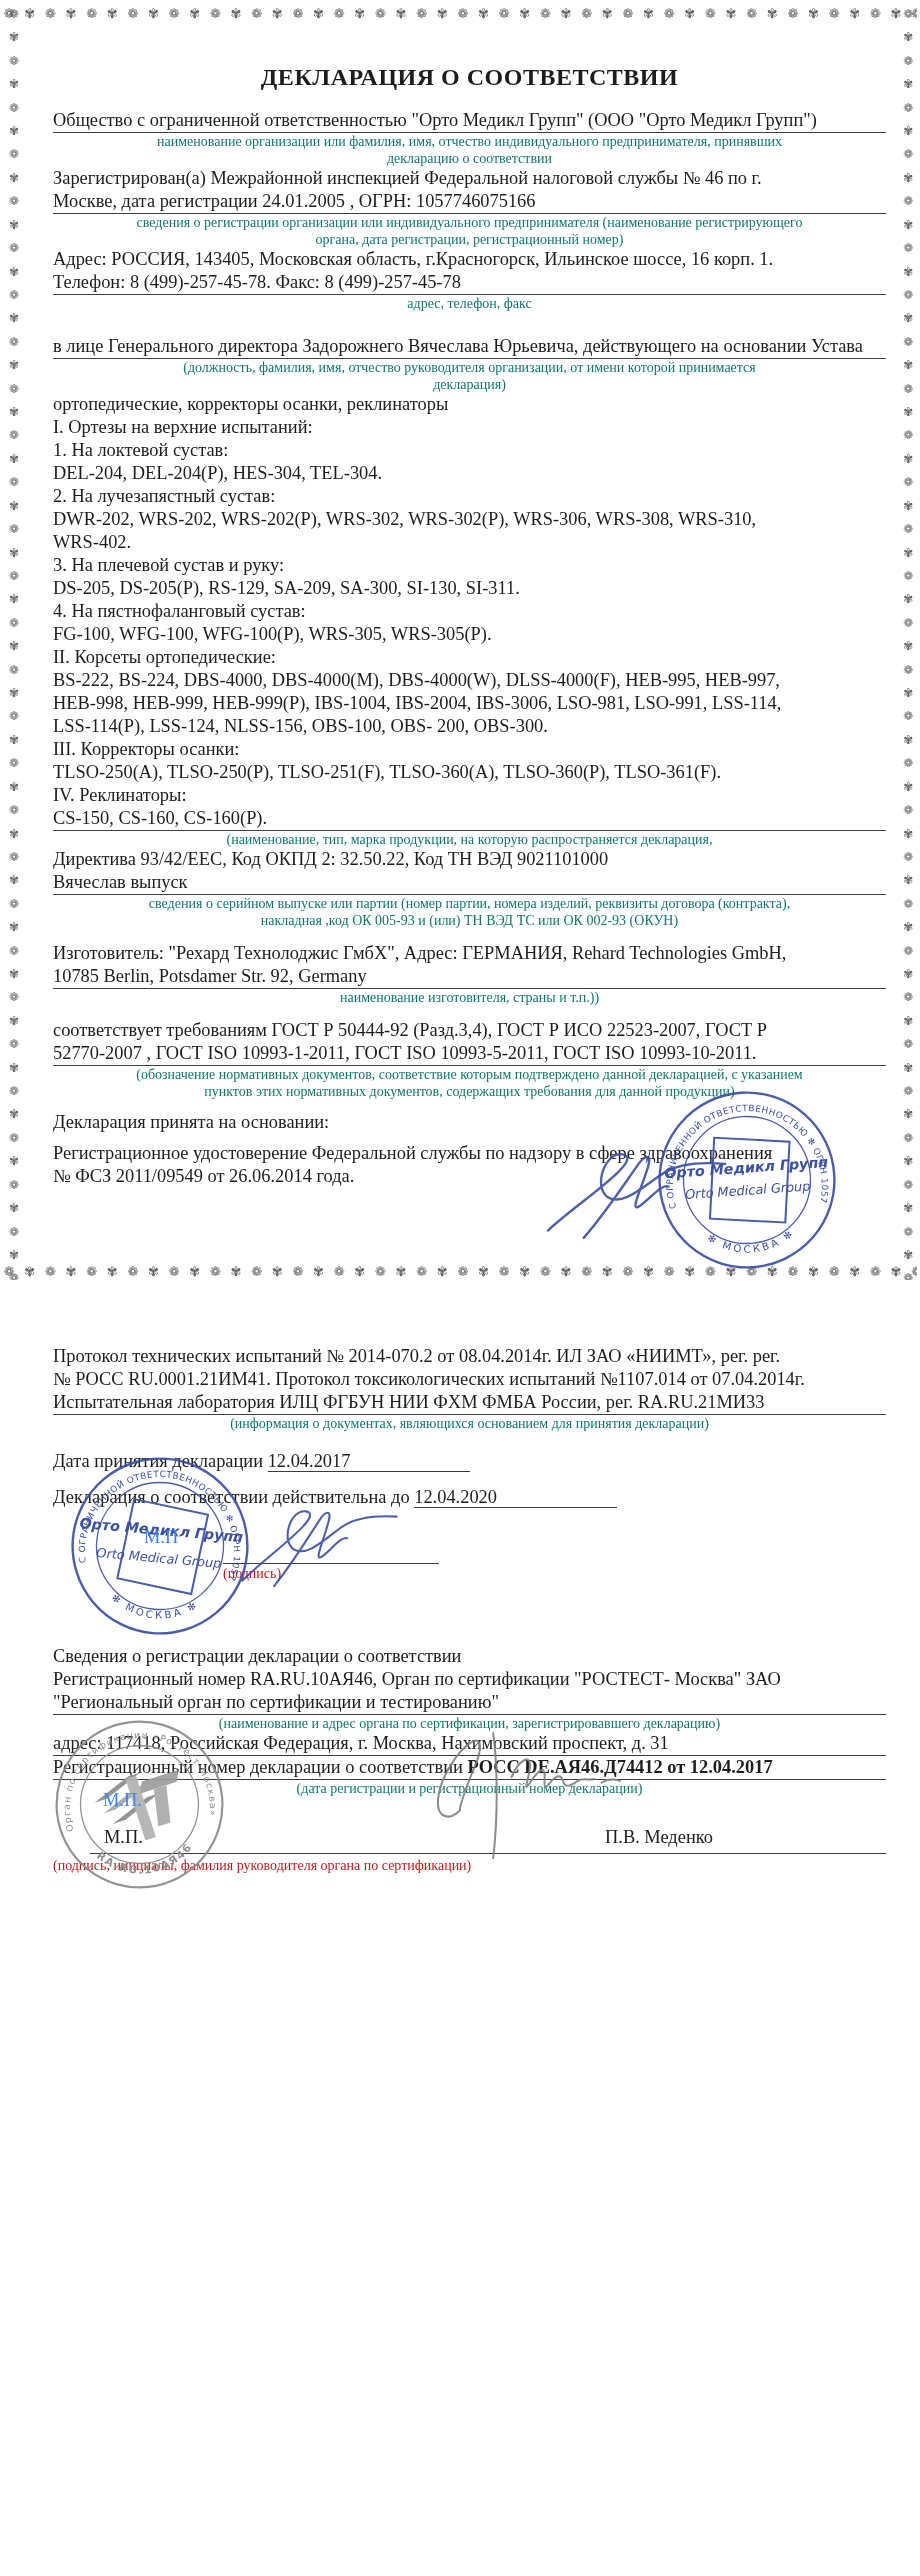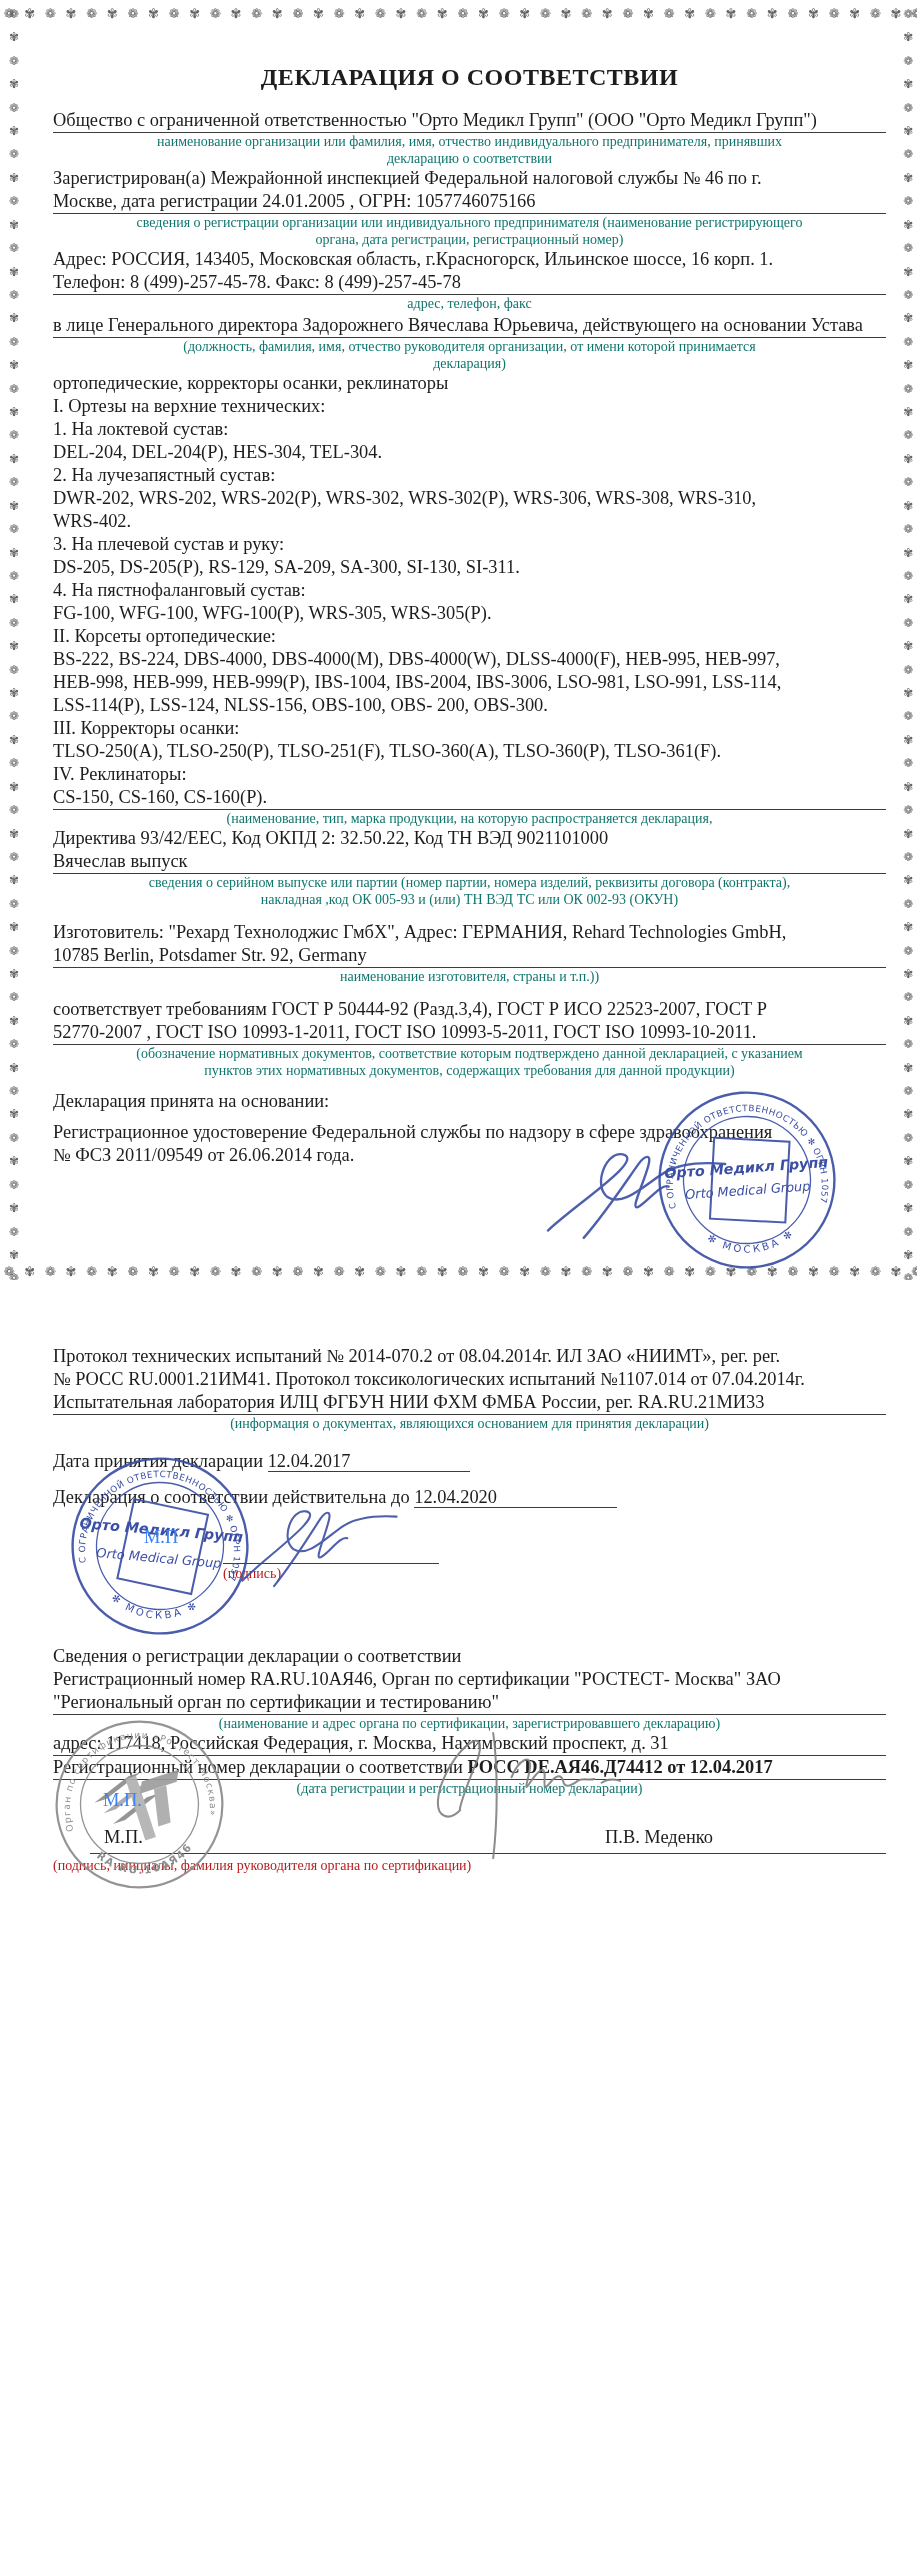--- a/index.html
+++ b/index.html
@@ -58,25 +58,25 @@
         <div class="ln rule"><span>Общество с ограниченной ответственностью "Орто Медикл Групп"  (ООО "Орто Медикл Групп")</span></div>
         <div class="ln s"><span>наименование организации или фамилия, имя, отчество индивидуального предпринимателя, принявших</span></div>
         <div class="ln s"><span>декларацию о соответствии</span></div>
         <div class="ln "><span>Зарегистрирован(а) Межрайонной инспекцией Федеральной налоговой службы № 46 по г.</span></div>
         <div class="ln rule"><span>Москве, дата регистрации 24.01.2005 , ОГРН: 1057746075166</span></div>
         <div class="ln s"><span>сведения о регистрации организации или индивидуального предпринимателя (наименование регистрирующего</span></div>
         <div class="ln s"><span>органа, дата регистрации, регистрационный номер)</span></div>
         <div class="ln "><span>Адрес: РОССИЯ, 143405, Московская область, г.Красногорск, Ильинское шоссе, 16 корп. 1.</span></div>
         <div class="ln rule"><span>Телефон: 8 (499)-257-45-78. Факс: 8 (499)-257-45-78</span></div>
         <div class="ln s"><span>адрес, телефон, факс</span></div>
-        <div class="ln rule" style="margin-top: 2px;"><span>в лице Генерального директора Задорожнего Вячеслава Юрьевича, действующего на основании Устава</span></div>
+        <div class="ln rule" style="margin-top: 23px;"><span>в лице Генерального директора Задорожнего Вячеслава Юрьевича, действующего на основании Устава</span></div>
         <div class="ln s"><span>(должность, фамилия, имя, отчество руководителя организации, от имени которой принимается</span></div>
         <div class="ln s"><span>декларация)</span></div>
         <div class="ln "><span>ортопедические, корректоры осанки, реклинаторы</span></div>
-        <div class="ln "><span>I. Ортезы на верхние технических:</span></div>
+        <div class="ln "><span>I. Ортезы на верхние испытаний:</span></div>
         <div class="ln "><span>1. На локтевой сустав:</span></div>
         <div class="ln "><span>DEL-204, DEL-204(P), HES-304, TEL-304.</span></div>
         <div class="ln "><span>2. На лучезапястный сустав:</span></div>
         <div class="ln "><span>DWR-202, WRS-202, WRS-202(P), WRS-302, WRS-302(P), WRS-306, WRS-308, WRS-310,</span></div>
         <div class="ln "><span>WRS-402.</span></div>
         <div class="ln "><span>3. На плечевой сустав и руку:</span></div>
         <div class="ln "><span>DS-205, DS-205(P), RS-129, SA-209, SA-300, SI-130, SI-311.</span></div>
         <div class="ln "><span>4. На пястнофаланговый сустав:</span></div>
         <div class="ln "><span>FG-100, WFG-100, WFG-100(P), WRS-305, WRS-305(P).</span></div>
         <div class="ln "><span>II. Корсеты ортопедические:</span></div>

